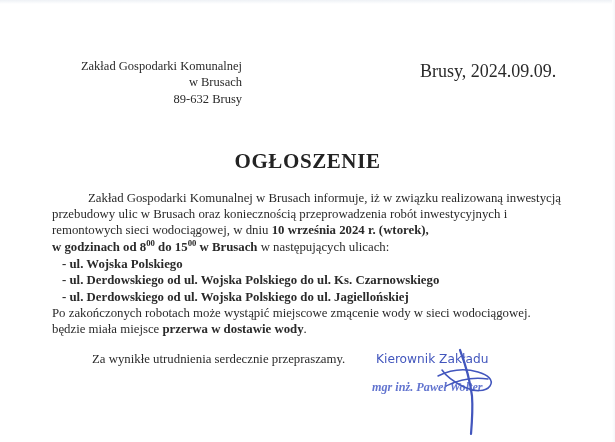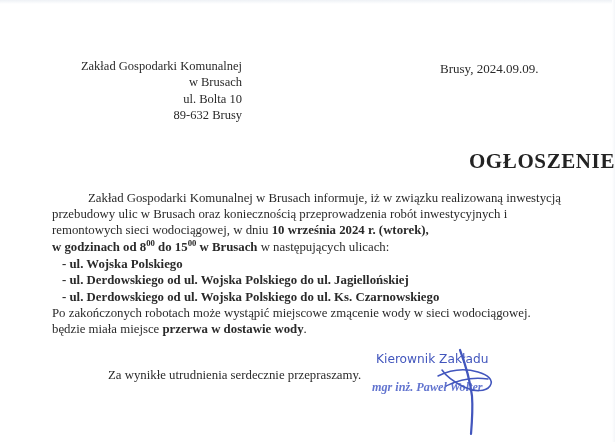--- a/index.html
+++ b/index.html
@@ -51,33 +51,33 @@
     top: 0;
     width: 190px;
     text-align: right;
     font-size: 12.5px;
     line-height: 16.4px;
     white-space: nowrap;
   }
   .sender div { white-space: nowrap; }
   .doc-date {
     position: absolute;
-    left: 440px;
+    left: 420px;
     top: 3px;
-    font-size: 13px;
+    font-size: 18px;
     white-space: nowrap;
   }
 
   
   .title {
     position: absolute;
     top: 149px;
     left: 0;
     width: 615px;
-    text-align: right;
+    text-align: center;
     font-size: 21px;
     font-weight: bold;
     letter-spacing: 0.6px;
     color: #232323;
   }
 
   
   .body-block {
     position: absolute;
     top: 190px;
@@ -107,21 +107,21 @@
     list-style: none;
   }
   .street-list li {
     font-weight: bold;
     margin: 0;
     padding-left: 10px;
     line-height: 16.4px;
   }
 
   .closing {
-    margin: 16px;
+    margin: 0;
     text-indent: 40px;
     padding-top: 14px;
   }
 
   
   .signature-block {
     position: absolute;
     top: 352px;
     left: 372px;
     width: 180px;
@@ -161,38 +161,37 @@
 
 <div class="page">
 
   <div class="scan-edge"></div>
   <div class="scan-edge-right"></div>
 
   <div class="header-row">
     <div class="sender">
       <div>Zakład Gospodarki Komunalnej</div>
       <div>w Brusach</div>
-      <div>ul. Bolta 10</div>
       <div>89-632 Brusy</div>
     </div>
     <div class="doc-date">Brusy, 2024.09.09.</div>
   </div>
 
   <div class="title">OGŁOSZENIE</div>
 
   <div class="body-block">
 
     <p class="para"><span>Zakład Gospodarki Komunalnej w Brusach informuje, iż w związku realizowaną inwestycją przebudowy ulic w Brusach oraz koniecznością przeprowadzenia robót inwestycyjnych i remontowych sieci wodociągowej, w dniu </span><span class="b">10 września 2024 r. (wtorek),</span></p>
 
     <p class="para-flat"><span class="b">w godzinach od 8</span><sup class="b">00</sup><span class="b"> do 15</span><sup class="b">00</sup><span class="b">  w Brusach</span><span> w następujących ulicach:</span></p>
 
     <ul class="street-list">
       <li>-  ul. Wojska Polskiego</li>
+      <li>-  ul. Derdowskiego od ul. Wojska Polskiego do ul. Ks. Czarnowskiego</li>
       <li>-  ul. Derdowskiego od ul. Wojska Polskiego do ul. Jagiellońskiej</li>
-      <li>-  ul. Derdowskiego od ul. Wojska Polskiego do ul. Ks. Czarnowskiego</li>
     </ul>
 
     <p class="para-flat">Po zakończonych robotach może wystąpić miejscowe zmącenie wody w sieci wodociągowej.</p>
 
     <p class="para-flat"><span>będzie miała miejsce </span><span class="b"> przerwa w dostawie wody</span><span>.</span></p>
 
     <p class="closing">Za wynikłe utrudnienia serdecznie przepraszamy.</p>
   </div>
 
   <div class="signature-block">

